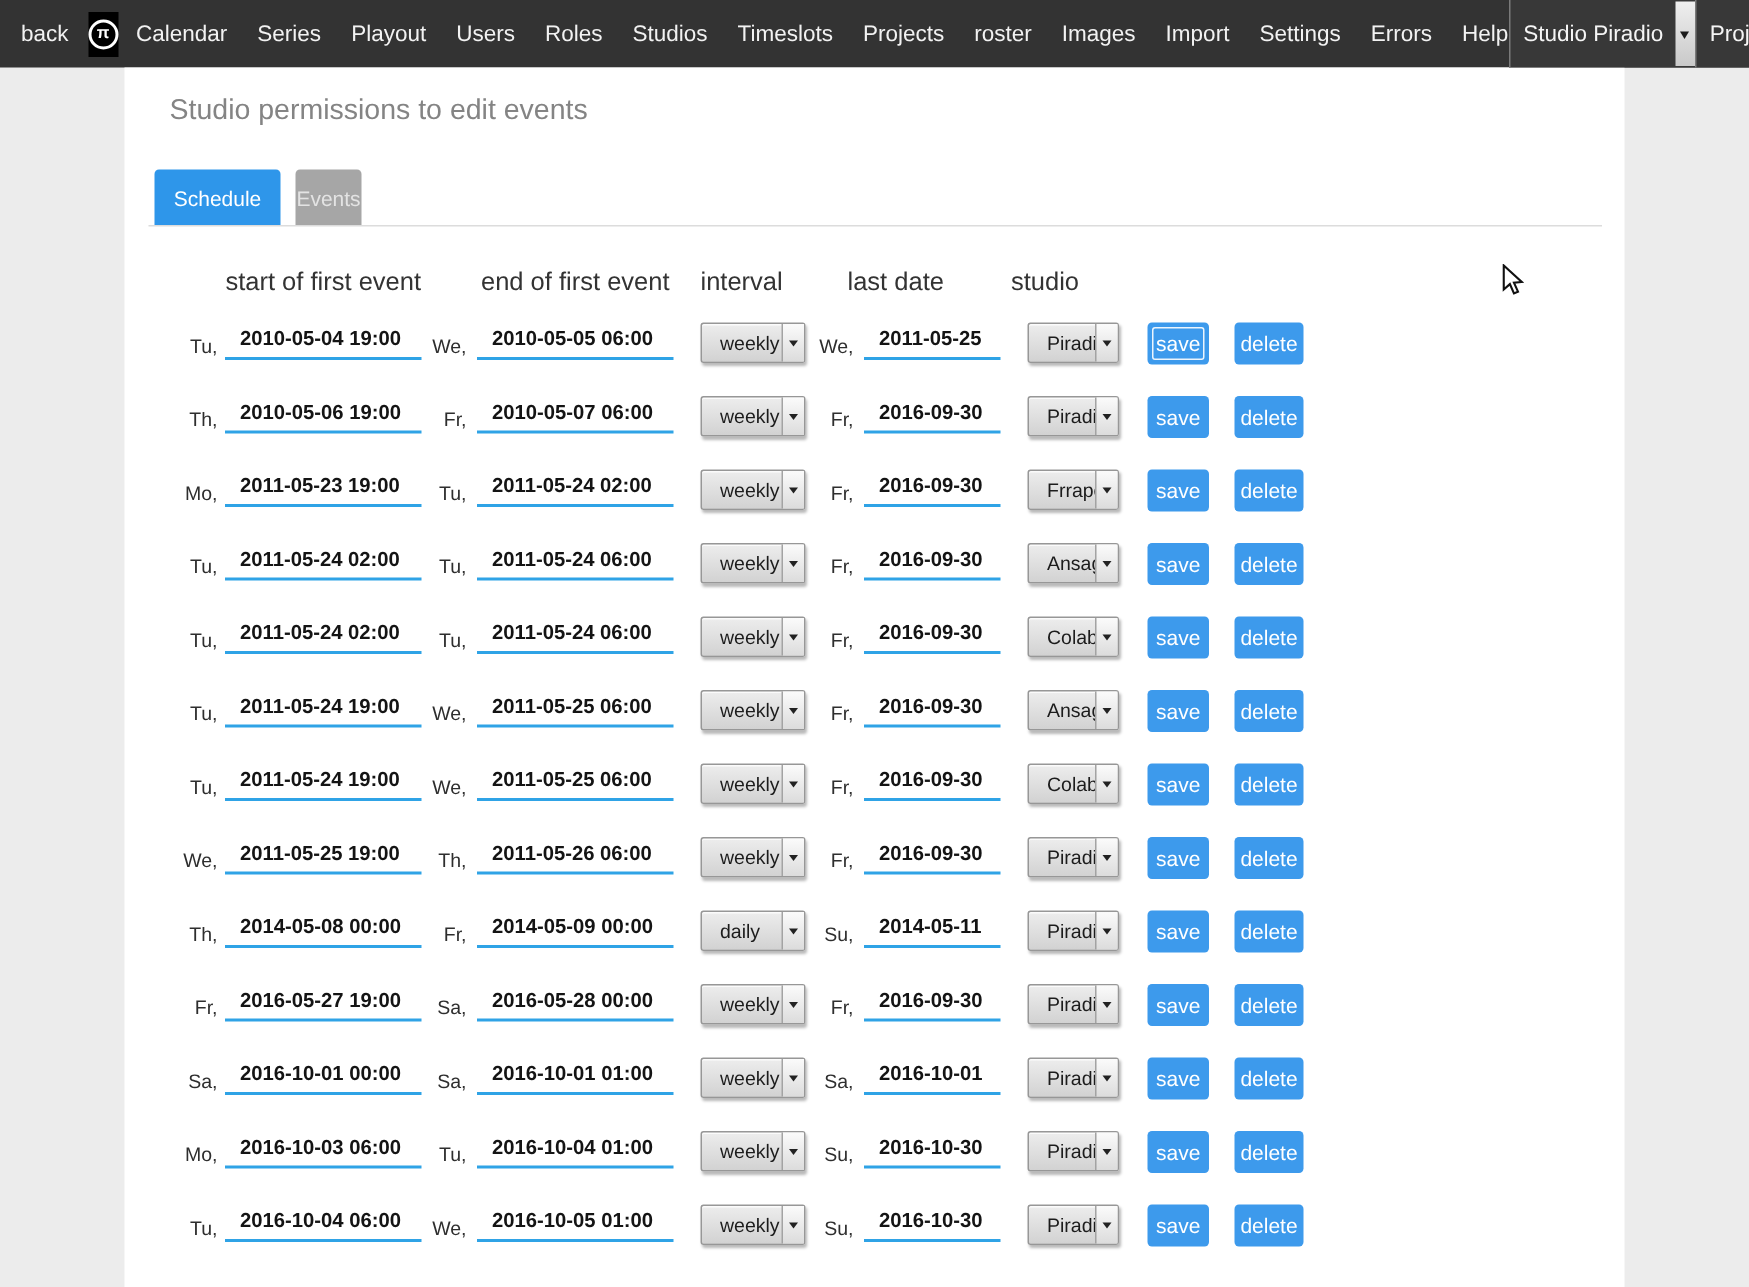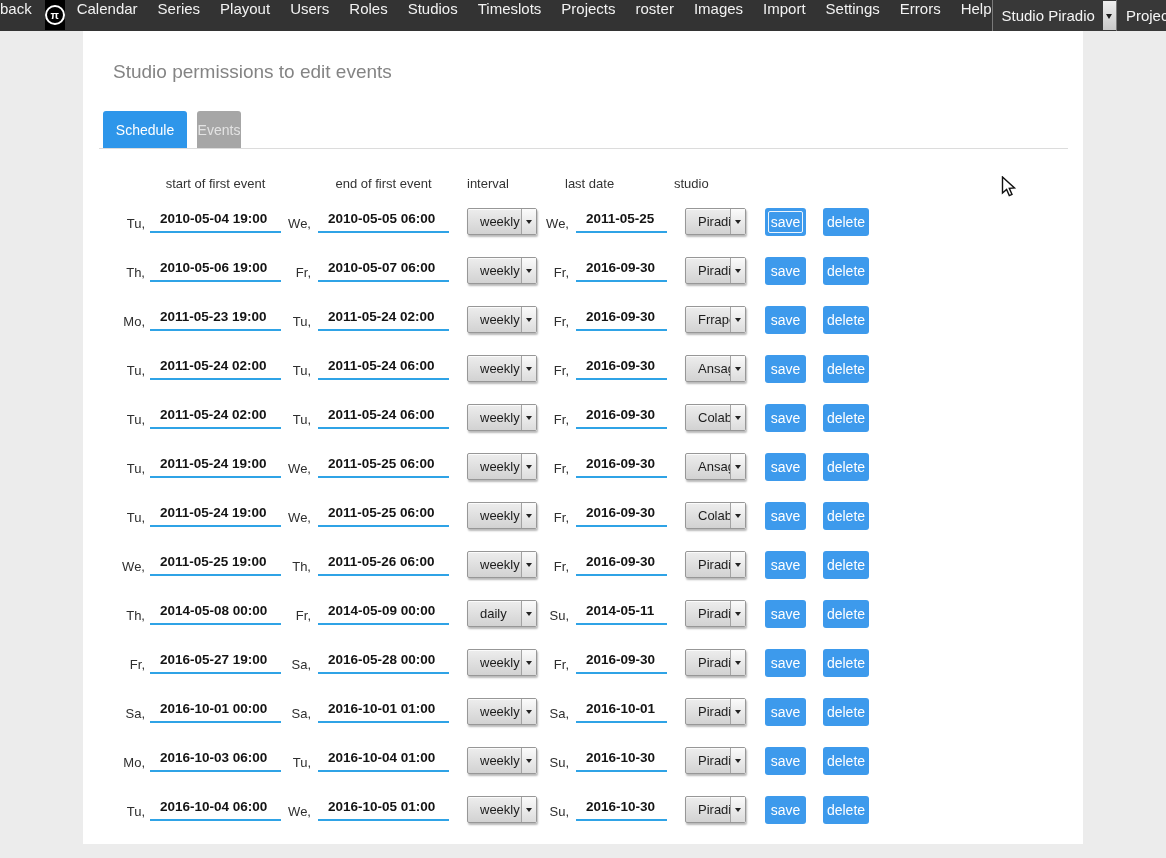--- a/index.html
+++ b/index.html
@@ -5,22 +5,22 @@
   * { margin:0; padding:0; box-sizing:border-box; }
   html,body { width:1166px; height:858px; overflow:hidden; }
   body {
     font-family:"Liberation Sans","DejaVu Sans",sans-serif;
     background:#ececec;
   }
   .screen { position:relative; width:1166px; height:858px; }
 
   
   .navbar {
-    height:31px; background:#333333; display:flex; align-items:flex-start;
-    color:#f2f2f2; font-size:15px; padding-left:0; white-space:nowrap;
+    height:45px; background:#333333; display:flex; align-items:center;
+    color:#f2f2f2; font-size:15px; padding-left:14px; white-space:nowrap;
   }
   .nav-link { color:#f2f2f2; text-decoration:none; cursor:pointer; }
   .nav-back { margin-right:13px; }
   .logo {
     width:30px; height:30px; background:#000; display:flex;
     align-items:center; justify-content:center; margin-right:12px; cursor:pointer;
   }
   .logo-circle {
     width:20px; height:20px; border:2px solid #fff; border-radius:50%;
     display:flex; align-items:center; justify-content:center;
@@ -42,33 +42,33 @@
   .nav-sel .nav-sel-strip::after {
     content:""; border:3.5px solid transparent; border-top:5px solid #1c1c1c; margin-top:5px;
   }
   .nav-sel.first { margin-left:auto; }
 
   
   .content {
     margin-left:83px; width:1000px; height:813px; background:#ffffff;
   }
   .page-title {
-    padding-top:30px; margin-left:30px; font-size:19px; font-weight:400; color:#848484;
+    padding-top:18px; margin-left:30px; font-size:19px; font-weight:400; color:#848484;
   }
   .tabs { display:flex; gap:10px; margin:28px 0 0 20px; }
   .tab {
     height:37px; display:flex; align-items:center; justify-content:center;
     font-size:14px; border-radius:3px 3px 0 0; cursor:pointer;
   }
   .tab-schedule { width:84px; background:#2e96ea; color:#ffffff; }
   .tab-events   { width:44px; background:#a6a6a6; color:#e3e3e3; }
   .tab-line { margin:0 15px 0 16px; border-top:1px solid #dcdcdc; }
 
   
-  .thead { display:flex; margin-top:27px; font-size:13px; color:#333; }
+  .thead { display:flex; margin-top:27px; font-size:17px; color:#333; }
   .h-day1    { width:62px; }
   .h-start   { margin-left:5px;  width:131px; text-align:center; }
   .h-end     { margin-left:37px; width:131px; text-align:center; }
   .h-interval{ margin-left:18px; width:70px; }
   .h-last    { margin-left:8px;  width:122px; padding-left:20px; }
   .h-studio  { margin-left:7px;  width:61px; }
 
   .rows { margin-top:16px; }
   .row { height:49px; display:flex; align-items:flex-start; }
   .day { font-size:13px; color:#2e2e2e; margin-top:9px; text-align:right; }

